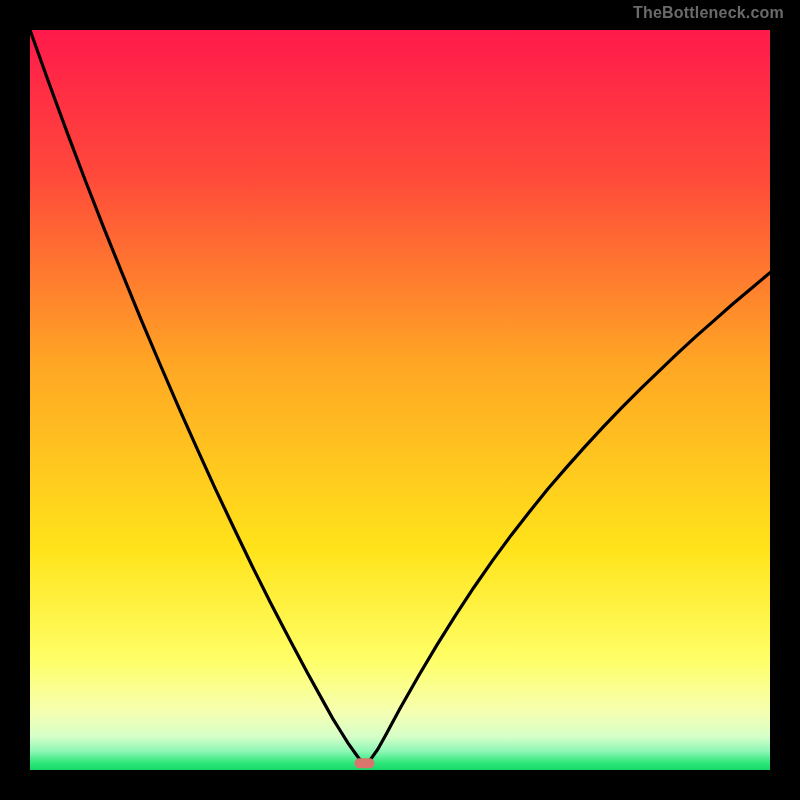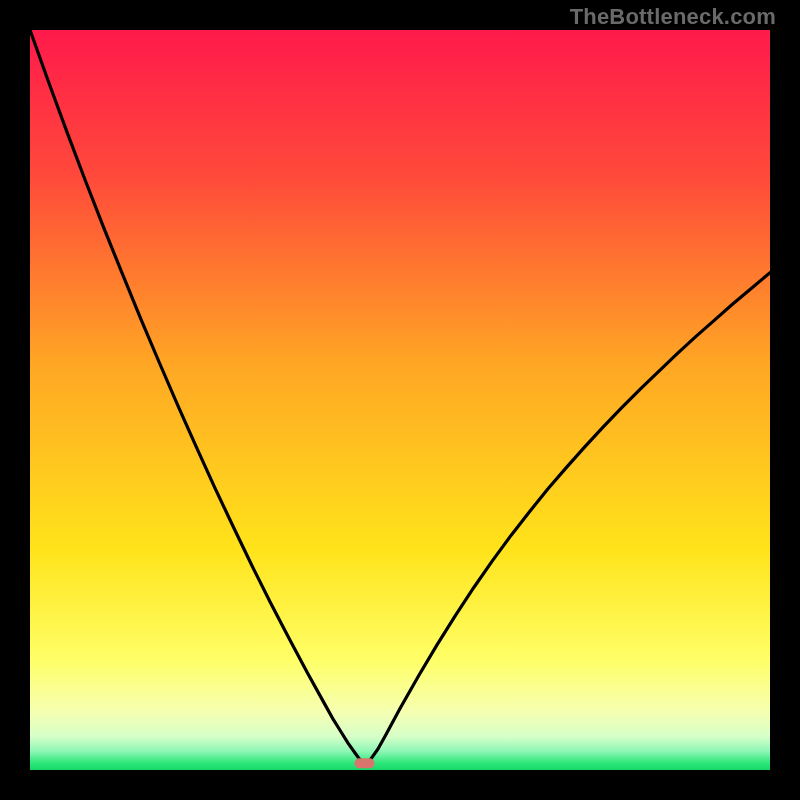--- a/index.html
+++ b/index.html
@@ -13,23 +13,23 @@
   }
   .frame {
     position: relative;
     width: 800px;
     height: 800px;
     background: #000;
   }
   .watermark {
     position: absolute;
     top: 4px;
-    right: 24px;
+    right: 16px;
     color: #6a6a6a;
-    font-size: 22px;
+    font-size: 16px;
     font-weight: 600;
     letter-spacing: 0.2px;
     z-index: 10;
   }
   .plot {
     position: absolute;
     display: block;
   }
 </style>
 </head>

